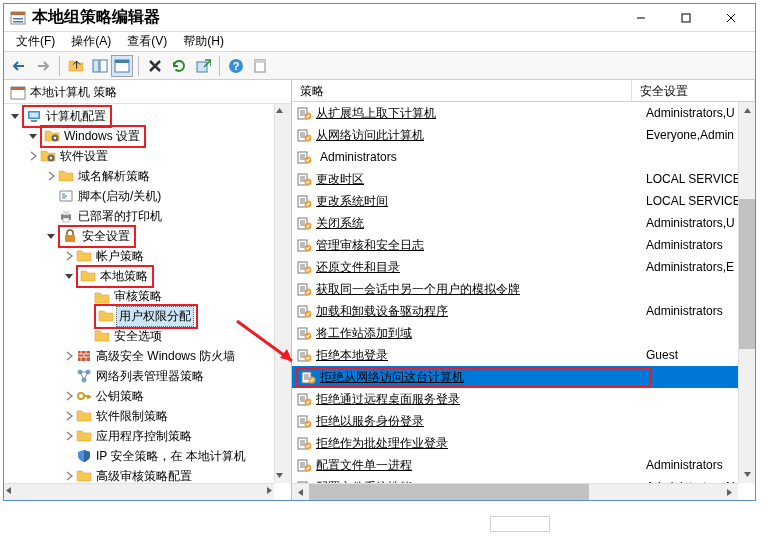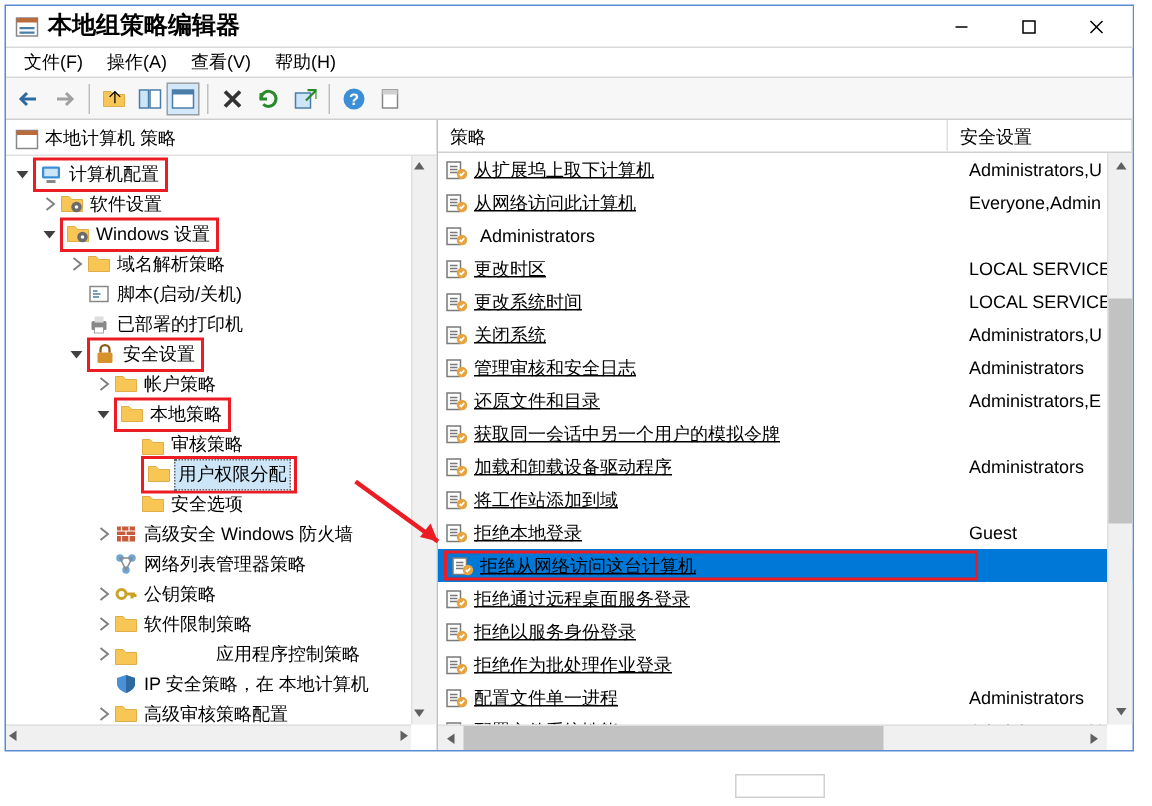--- a/index.html
+++ b/index.html
@@ -294,45 +294,45 @@
                 <svg width="16" height="16" viewBox="0 0 16 16">
                   <use href="#i-computer"></use>
                 </svg>
               </span>
               <span class="tree-label">计算机配置</span>
             </span>
           </div>
           <div class="tree-row" style="padding-left: 22px;">
             <span class="expander">
               <svg viewBox="0 0 10 10">
-                <path d="M3 1 L8 5 L3 9" fill="none" stroke="#808080" stroke-width="1.3"></path>
-              </svg>
-            </span>
-            <span style="display: inline-flex; align-items: center;">
+                <path d="M1 3 L9 3 L5 8 Z" fill="#404040"></path>
+              </svg>
+            </span>
+            <span class="hl-red" style="display: inline-flex; align-items: center;">
               <span class="tree-icon">
                 <svg width="16" height="16" viewBox="0 0 16 16">
                   <use href="#i-folder-gear"></use>
                 </svg>
               </span>
+              <span class="tree-label">Windows 设置</span>
+            </span>
+          </div>
+          <div class="tree-row" style="padding-left: 22px;">
+            <span class="expander">
+              <svg viewBox="0 0 10 10">
+                <path d="M3 1 L8 5 L3 9" fill="none" stroke="#808080" stroke-width="1.3"></path>
+              </svg>
+            </span>
+            <span style="display: inline-flex; align-items: center;">
+              <span class="tree-icon">
+                <svg width="16" height="16" viewBox="0 0 16 16">
+                  <use href="#i-folder-gear"></use>
+                </svg>
+              </span>
               <span class="tree-label">软件设置</span>
-            </span>
-          </div>
-          <div class="tree-row" style="padding-left: 22px;">
-            <span class="expander">
-              <svg viewBox="0 0 10 10">
-                <path d="M1 3 L9 3 L5 8 Z" fill="#404040"></path>
-              </svg>
-            </span>
-            <span class="hl-red" style="display: inline-flex; align-items: center;">
-              <span class="tree-icon">
-                <svg width="16" height="16" viewBox="0 0 16 16">
-                  <use href="#i-folder-gear"></use>
-                </svg>
-              </span>
-              <span class="tree-label">Windows 设置</span>
             </span>
           </div>
           <div class="tree-row" style="padding-left: 40px;">
             <span class="expander">
               <svg viewBox="0 0 10 10">
                 <path d="M3 1 L8 5 L3 9" fill="none" stroke="#808080" stroke-width="1.3"></path>
               </svg>
             </span>
             <span style="display: inline-flex; align-items: center;">
               <span class="tree-icon">
@@ -498,21 +498,21 @@
               </span>
               <span class="tree-label">软件限制策略</span>
             </span>
           </div>
           <div class="tree-row" style="padding-left: 58px;">
             <span class="expander">
               <svg viewBox="0 0 10 10">
                 <path d="M3 1 L8 5 L3 9" fill="none" stroke="#808080" stroke-width="1.3"></path>
               </svg>
             </span>
-            <span style="display: inline-flex; align-items: flex-end; gap: 48px;">
+            <span style="display: inline-flex; align-items: center;">
               <span class="tree-icon">
                 <svg width="16" height="16" viewBox="0 0 16 16">
                   <use href="#i-folder"></use>
                 </svg>
               </span>
               <span class="tree-label">应用程序控制策略</span>
             </span>
           </div>
           <div class="tree-row" style="padding-left: 58px;">
             <span class="expander"></span>

